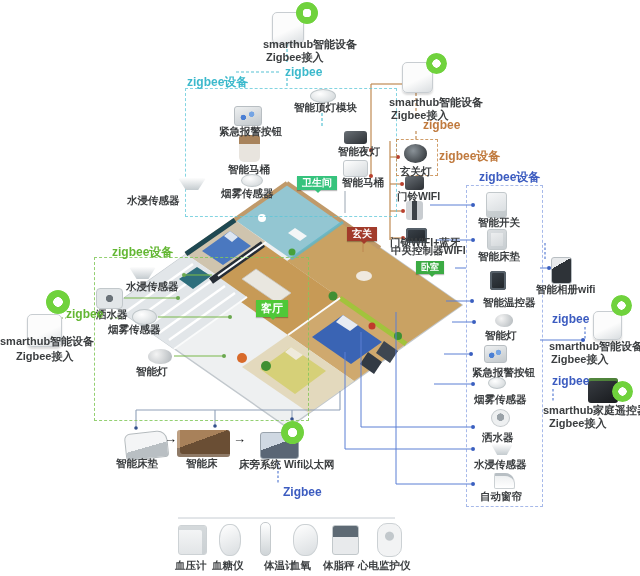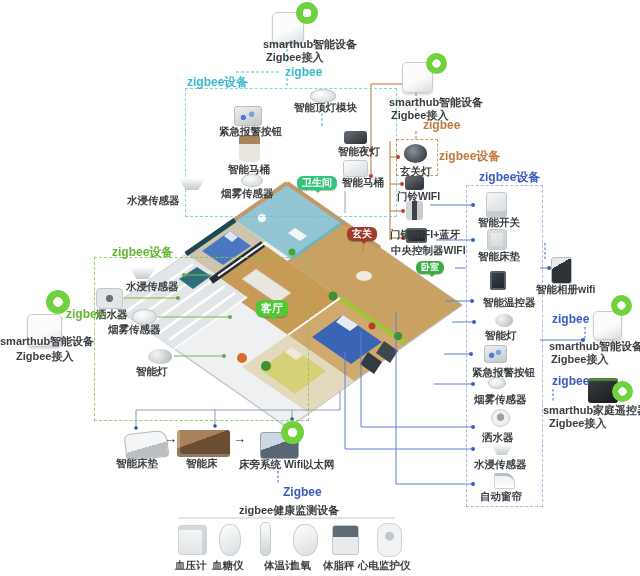--- a/index.html
+++ b/index.html
@@ -38,21 +38,21 @@
   .i-oval{background:linear-gradient(155deg,#ffffff,#d9dde0);border:1px solid #ccd1d4;border-radius:45%;}
   .i-thermo{background:linear-gradient(#fff,#cfd4d7);border:1px solid #c5cacd;border-radius:5px;}
   .i-scale{background:linear-gradient(#5e6a74 0 40%,#e8eaec 40%);border:1px solid #c2c8cb;}
   .i-ecg{background:radial-gradient(circle at 50% 38%,#c2c8cc 0 4px,#f2f3f4 5px);border:1px solid #ccd1d4;border-radius:10px;}
   .lb{position:absolute;font:700 10.5px "Liberation Sans",sans-serif;color:#3b3e40;white-space:nowrap;z-index:6;}
   .s11{font-size:11px;}
   .zlink{position:absolute;font:700 12px "Liberation Sans",sans-serif;white-space:nowrap;z-index:6;}
   .zc{color:var(--zigbee_cyan);} .zg{color:var(--zigbee_green);}
   .zo{color:var(--zigbee_orange);} .zbl{color:var(--zigbee_blue);}
   .arr{position:absolute;font:700 13px "Liberation Sans",sans-serif;color:#16181a;z-index:6;}
-  .tag{position:absolute;z-index:7;color:#fff;font:700 10px/14px "Liberation Sans",sans-serif;padding:0 5px;border-radius:6px;white-space:nowrap;box-shadow:0 1px 1px rgba(0,0,0,.25);}
+  .tag{position:absolute;z-index:7;color:#fff;font:700 10px/14px "Liberation Sans",sans-serif;padding:0 5px;border-radius:0;white-space:nowrap;box-shadow:0 1px 1px rgba(0,0,0,.25);}
   .tag::after{content:"";position:absolute;left:42%;bottom:-7px;border:4px solid transparent;}
   .tag-bath{background:var(--tag_bathroom);} .tag-bath::after{border-top-color:var(--tag_bathroom);}
   .tag-hall{background:var(--tag_hallway);} .tag-hall::after{border-top-color:var(--tag_hallway);}
   .tag-living{background:var(--tag_living);font-size:11px;line-height:17px;} .tag-living::after{border-top-color:var(--tag_living);}
   .tag-bed{background:var(--tag_bedroom);font-size:9px;line-height:13px;} .tag-bed::after{border-top-color:var(--tag_bedroom);}
 </style>
 </head>
 <body style="--zigbee_cyan: #3cb9cc; --zigbee_green: #63b733; --zigbee_orange: #c07a3e; --zigbee_blue: #3c5cc0; --hub_ring: #70d23d; --tag_bathroom: #36c37d; --tag_hallway: #a23b2b; --tag_living: #4fc838; --tag_bedroom: #3cab44;">
 
 <div id="canvas">
@@ -235,21 +235,21 @@
   <div class="ring" style="left:426px;top:53px;width:21px;height:21px"></div>
   <span class="lb s11" style="left:389px;top:95px">smarthub智能设备</span>
   <span class="lb s11" style="left:391px;top:108px">Zigbee接入</span>
   <span class="zlink zo" style="left:423px;top:118px">zigbee</span>
   <span class="zlink zo" style="left:439px;top:148px">zigbee设备</span>
   <div class="ico i-darkround" style="left:404px;top:144px;width:23px;height:19px"></div>
   <span class="lb" style="left:400px;top:165px">玄关灯</span>
   <div class="ico i-dark" style="left:405px;top:176px;width:19px;height:14px"></div>
   <span class="lb" style="left:397px;top:190px">门铃WIFI</span>
   <div class="ico i-lock" style="left:406px;top:201px;width:17px;height:19px"></div>
-  <span class="lb" style="left:390px;top:228px">门锁WIFI+蓝牙</span>
+  <span class="lb" style="left:390px;top:236px">门锁WIFI+蓝牙</span>
   <div class="ico i-screen" style="left:406px;top:228px;width:21px;height:15px"></div>
   <span class="lb" style="left:391px;top:244px">中央控制器WIFI</span>
 
   <span class="zlink zbl" style="left:479px;top:169px">zigbee设备</span>
   <div class="ico i-switch" style="left:486px;top:192px;width:19px;height:24px"></div>
   <span class="lb" style="left:478px;top:216px">智能开关</span>
   <div class="ico i-socket" style="left:487px;top:229px;width:18px;height:19px"></div>
   <span class="lb" style="left:478px;top:250px">智能床垫</span>
   <div class="ico i-screen" style="left:490px;top:271px;width:16px;height:19px"></div>
   <span class="lb" style="left:483px;top:296px">智能温控器</span>
@@ -303,21 +303,20 @@
   <span class="lb" style="left:116px;top:457px">智能床垫</span>
   <span class="arr" style="left:164px;top:431px">→</span>
   <div class="ico i-bed" style="left:177px;top:430px;width:53px;height:27px"></div>
   <span class="lb" style="left:186px;top:457px">智能床</span>
   <span class="arr" style="left:233px;top:431px">→</span>
   <div class="ico i-bedside" style="left:260px;top:432px;width:37px;height:25px"></div>
   <div class="ring" style="left:281px;top:421px;width:23px;height:23px"></div>
   <span class="lb" style="left:239px;top:458px">床旁系统 Wifi以太网</span>
 
   <span class="zlink zbl" style="left:283px;top:485px">Zigbee</span>
-  <span class="lb s11" style="left:239px;top:503px">zigbee健康监测设备</span>
   <div class="ico i-bp" style="left:178px;top:525px;width:27px;height:28px"></div>
   <span class="lb" style="left:175px;top:559px">血压计</span>
   <div class="ico i-oval" style="left:219px;top:524px;width:20px;height:30px"></div>
   <span class="lb" style="left:212px;top:559px">血糖仪</span>
   <div class="ico i-thermo" style="left:260px;top:522px;width:9px;height:32px"></div>
   <span class="lb" style="left:264px;top:559px">体温计</span>
   <div class="ico i-oval" style="left:293px;top:524px;width:23px;height:30px"></div>
   <span class="lb" style="left:290px;top:559px">血氧</span>
   <div class="ico i-scale" style="left:332px;top:525px;width:25px;height:28px"></div>
   <span class="lb" style="left:323px;top:559px">体脂秤</span>

